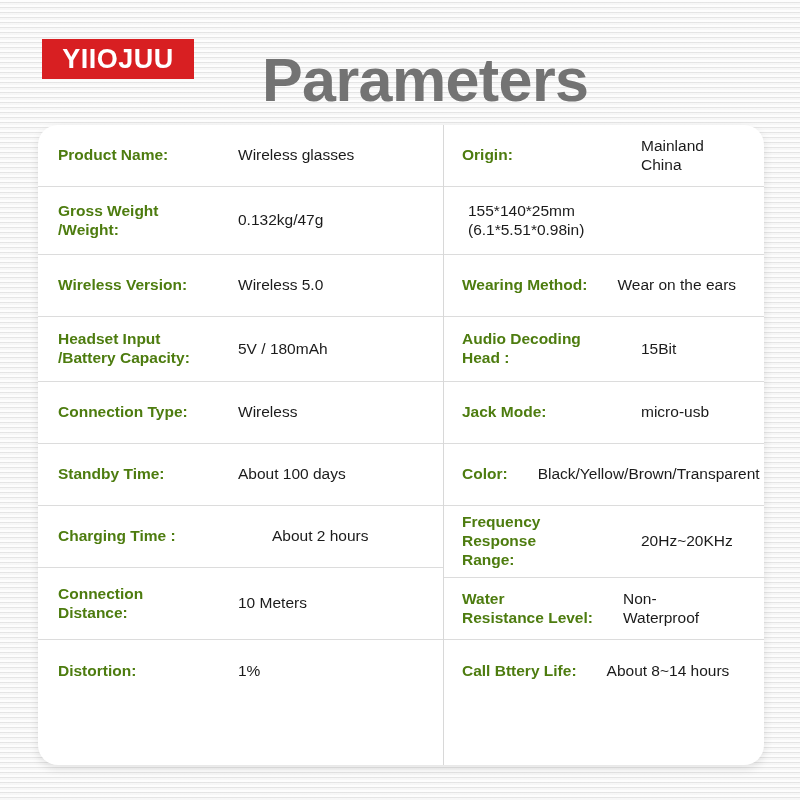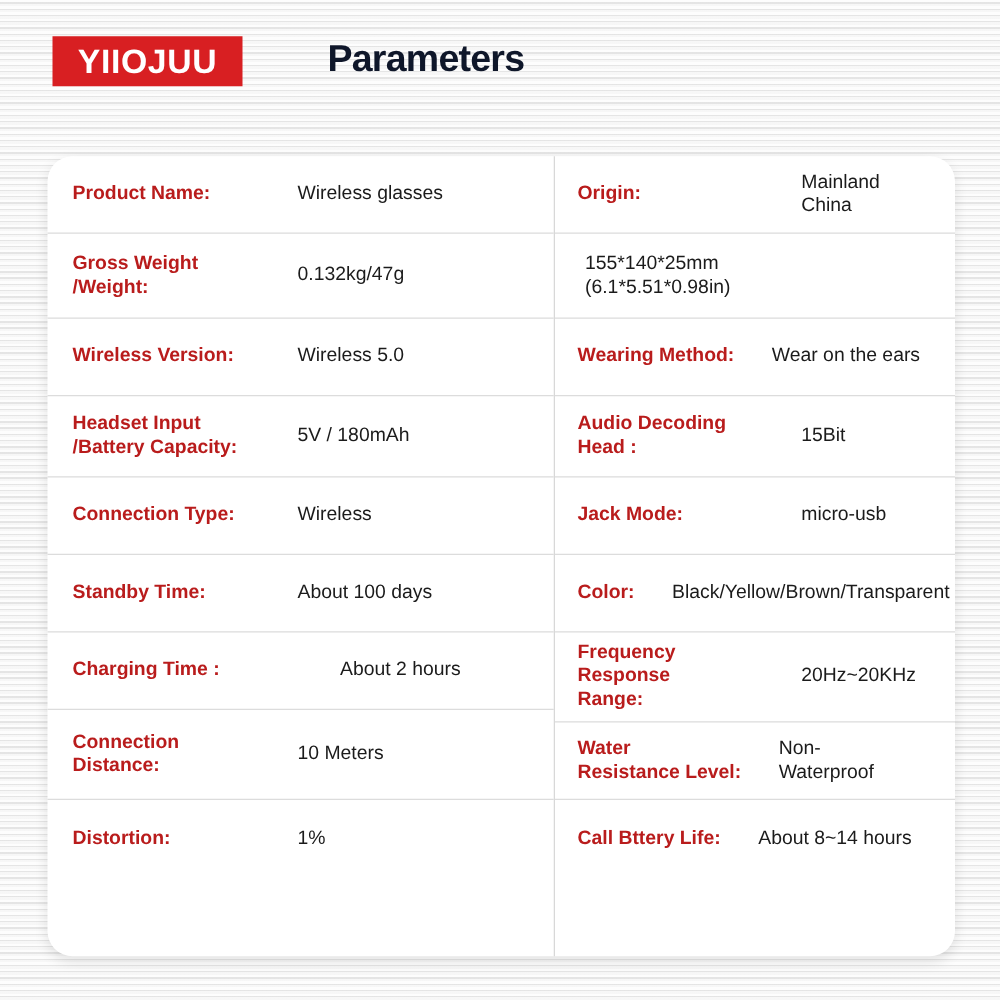--- a/index.html
+++ b/index.html
@@ -28,46 +28,46 @@
   #header {
     position: absolute;
     left: 0;
     top: 0;
     width: 800px;
     height: 125px;
   }
   #logo-badge {
     position: absolute;
     left: 42px;
-    top: 29px;
+    top: 39px;
     width: 152px;
     height: 40px;
     background: #d81f22;
     display: flex;
     align-items: center;
     justify-content: center;
   }
   #logo-text {
     color: #ffffff;
     font-family: "Liberation Sans", sans-serif;
     font-weight: bold;
     font-size: 27px;
     letter-spacing: 0.5px;
     line-height: 1;
     white-space: nowrap;
   }
   #page-title {
     position: absolute;
     left: 262px;
-    top: 32px;
+    top: 48px;
     font-family: "Liberation Sans", sans-serif;
     font-weight: bold;
-    font-size: 30px;
+    font-size: 61px;
     letter-spacing: -0.6px;
-    color: #0f172a;
+    color: #737373;
     line-height: 1.05;
     white-space: nowrap;
   }
 
   
   #spec-card {
     position: absolute;
     left: 38px;
     top: 125px;
     width: 726px;
@@ -99,21 +99,21 @@
     border-bottom: 1px solid #dcdcdc;
     padding: 0 0 0 20px;
   }
   .spec-row:last-child {
     border-bottom: none;
   }
   .spec-label {
     font-family: "Liberation Sans", sans-serif;
     font-weight: bold;
     font-size: 15.5px;
-    color: #b91c1c;
+    color: #4d7c0f;
     line-height: 1.22;
     white-space: pre-line;
     flex: 0 0 auto;
   }
   .spec-value {
     font-family: "Liberation Sans", sans-serif;
     font-weight: normal;
     font-size: 15.5px;
     color: #1b1b1b;
     line-height: 1.22;

